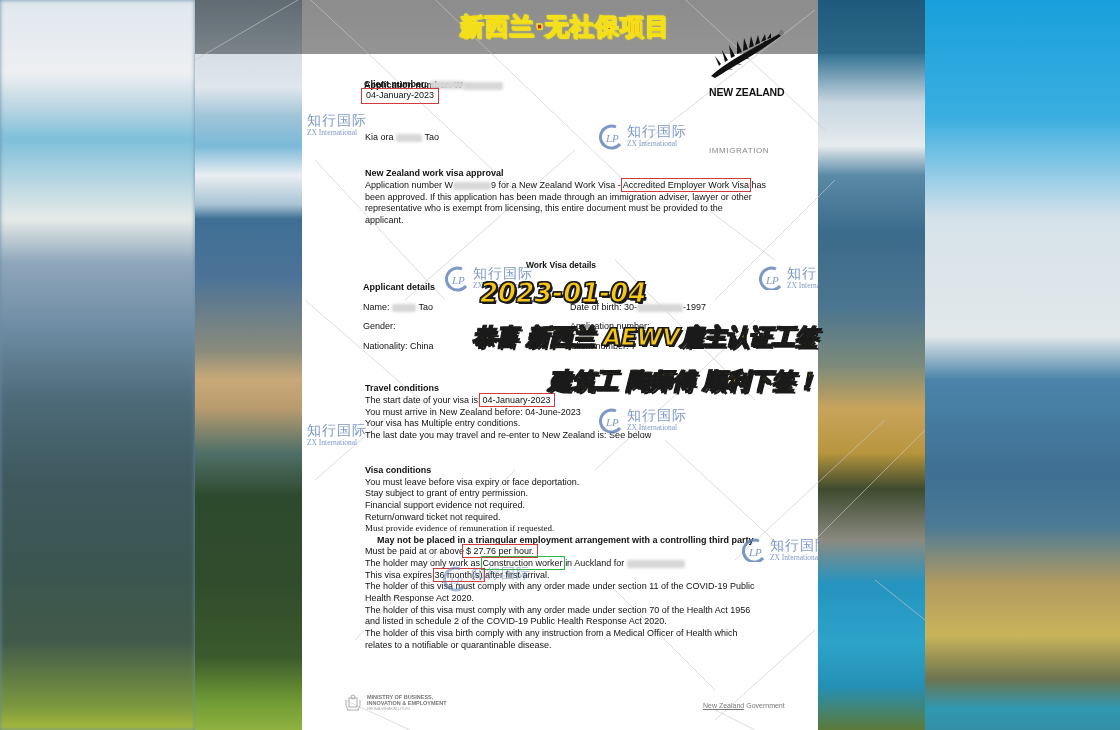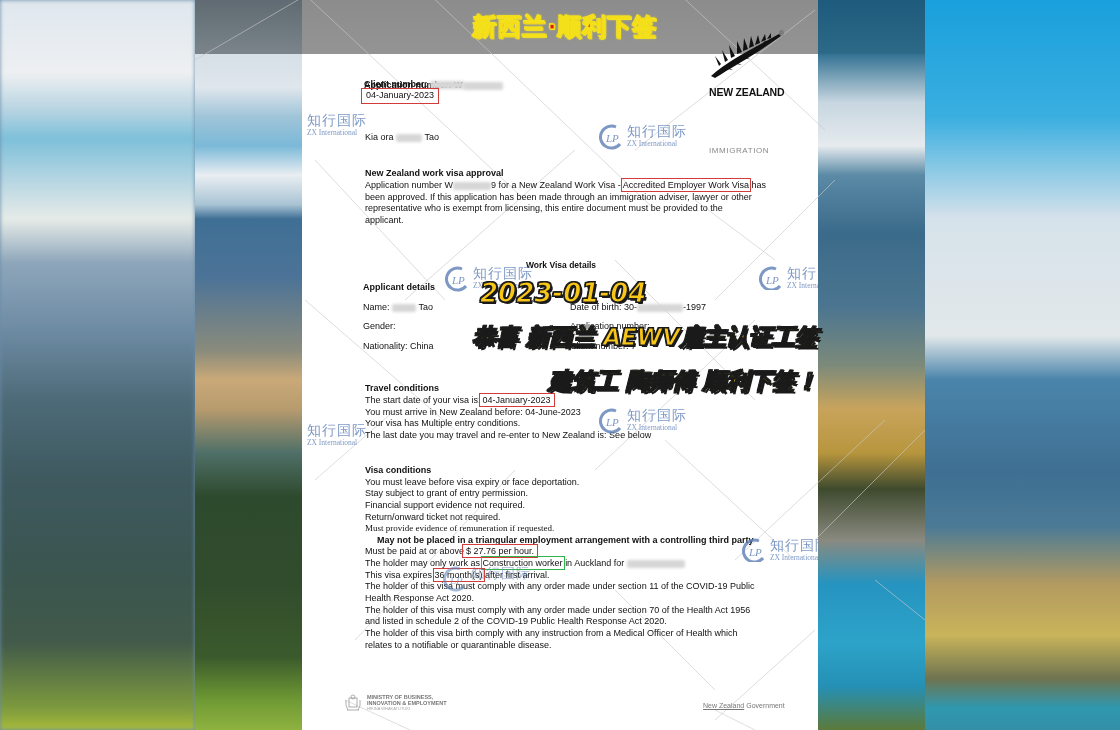--- a/index.html
+++ b/index.html
@@ -117,21 +117,21 @@
 <div class="blur-left"></div>
 <div class="blur-right"></div>
 <div class="strip-left"></div>
 <div class="strip-right"></div>
 
 <div class="sheet"></div>
 <div class="topbar"></div>
 <div class="topbar-left-shade"></div>
 <div class="topbar-right-shade"></div>
 
-<div class="banner-title">新西兰·顺利下签</div>
+<div class="banner-title">新西兰·无社保项目</div>
 
 <svg class="diag" viewBox="0 0 730 730">
   <g stroke="#c8c8c8" stroke-width="0.7" fill="none" opacity="0.9">
     <line x1="0" y1="60" x2="120" y2="-10"></line>
     <line x1="105" y1="-10" x2="330" y2="200"></line>
     <line x1="230" y1="-10" x2="460" y2="210"></line>
     <line x1="480" y1="-10" x2="630" y2="130"></line>
     <line x1="620" y1="10" x2="440" y2="150"></line>
     <line x1="120" y1="160" x2="250" y2="300"></line>
     <line x1="380" y1="150" x2="210" y2="300"></line>

